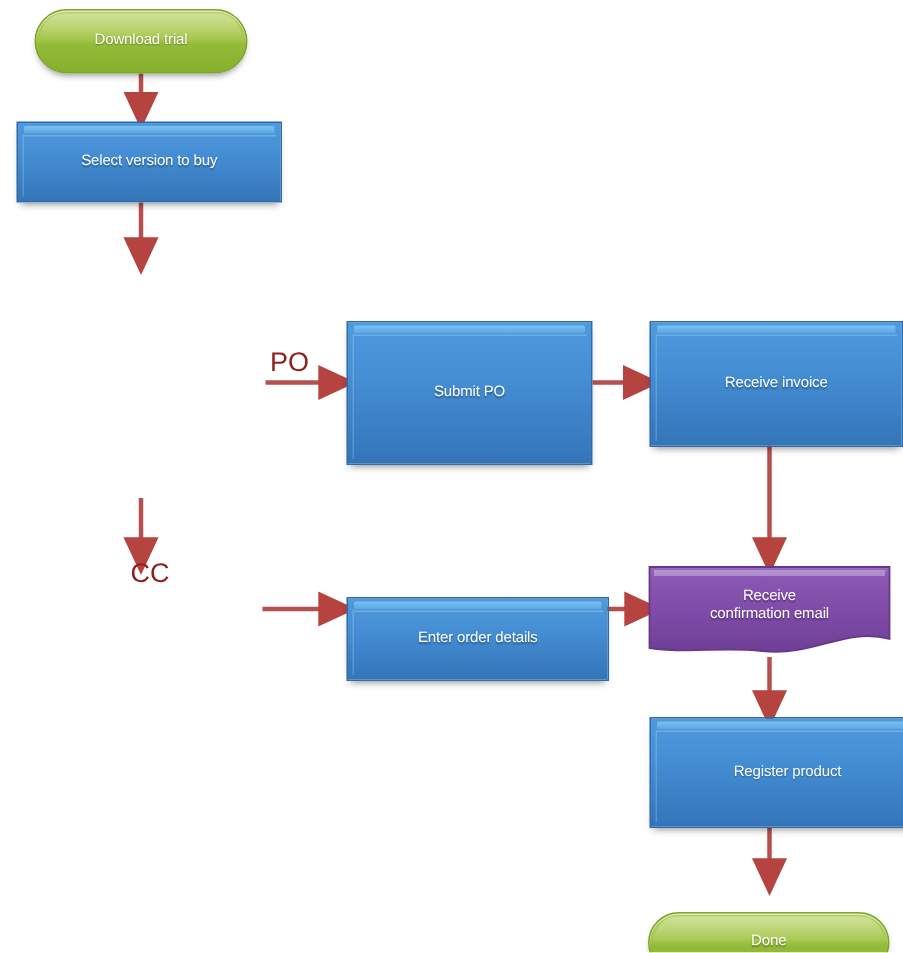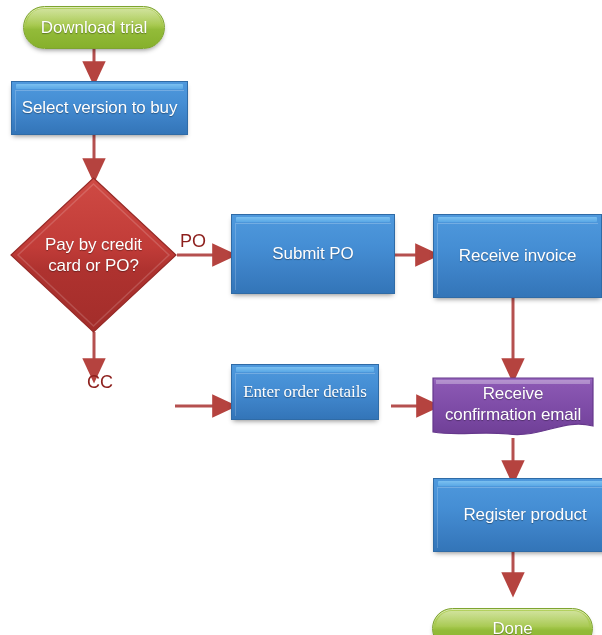--- a/index.html
+++ b/index.html
@@ -18,21 +18,21 @@
     overflow: hidden;
   }
   .node {
     position: absolute;
     box-sizing: border-box;
     display: flex;
     align-items: center;
     justify-content: center;
     text-align: center;
     color: #ffffff;
-    font-size: 17px;
+    font-size: 10px;
     line-height: 1.25;
     letter-spacing: -0.1px;
     z-index: 5;
   }
   .node .label {
     position: relative;
     z-index: 3;
     padding: 0 6px;
     text-shadow: 0 1px 1px rgba(0,0,0,0.35);
   }
@@ -159,46 +159,31 @@
   </svg>
 
   <div class="node term" style="left:23px; top:6px; width:142px; height:43px;">
     <span class="label">Download trial</span>
   </div>
 
   <div class="node proc" style="left:11px; top:81px; width:177px; height:54px;">
     <span class="label">Select version to buy</span>
   </div>
 
-  <div class="node decision" style="left:10px; top:177px; width:167px; height:156px;">
-    <svg class="dia" viewBox="0 0 167 156" preserveAspectRatio="none" xmlns="http://www.w3.org/2000/svg">
-      <defs>
-        <linearGradient id="diaGrad" x1="0" y1="0" x2="0" y2="1">
-          <stop offset="0%" stop-color="#cf4a44"></stop>
-          <stop offset="45%" stop-color="#c13c38"></stop>
-          <stop offset="60%" stop-color="#ae322f"></stop>
-          <stop offset="100%" stop-color="#a32d2a"></stop>
-        </linearGradient>
-      </defs>
-      <polygon points="83.5,1 166,78 83.5,155 1,78" fill="url(#diaGrad)" stroke="#962a27" stroke-width="1.2"></polygon>
-      <polygon points="83.5,7 159,78 83.5,149 8,78" fill="none" stroke="rgba(255,255,255,0.16)" stroke-width="1.5"></polygon>
-    </svg>
-    <span class="label"><span>Pay by credit</span><br><span>card or PO?</span></span>
-  </div>
-
-  <div class="node proc" style="left:231px; top:214px; width:164px; height:80px;">
+
+  <div class="node proc" style="left:231px; top:214px; width:164px; height:96px;">
     <span class="label">Submit PO</span>
   </div>
 
   <div class="node proc" style="left:433px; top:214px; width:169px; height:84px;">
     <span class="label">Receive invoice</span>
   </div>
 
 
-  <div class="node proc" style="left:231px; top:364px; width:148px; height:56px;font-family:Liberation Serif, serif;">
+  <div class="node proc" style="left:231px; top:398px; width:175px; height:56px;">
     <span class="label">Enter order details</span>
   </div>
 
   <div class="node docshape" style="left:432px; top:374px; width:162px; height:66px;">
     <svg class="docsvg" viewBox="0 0 162 66" preserveAspectRatio="none" xmlns="http://www.w3.org/2000/svg">
       <defs>
         <linearGradient id="docGrad" x1="0" y1="0" x2="0" y2="1">
           <stop offset="0%" stop-color="#9a6bc0"></stop>
           <stop offset="12%" stop-color="#8a57b2"></stop>
           <stop offset="60%" stop-color="#7c4aa5"></stop>

